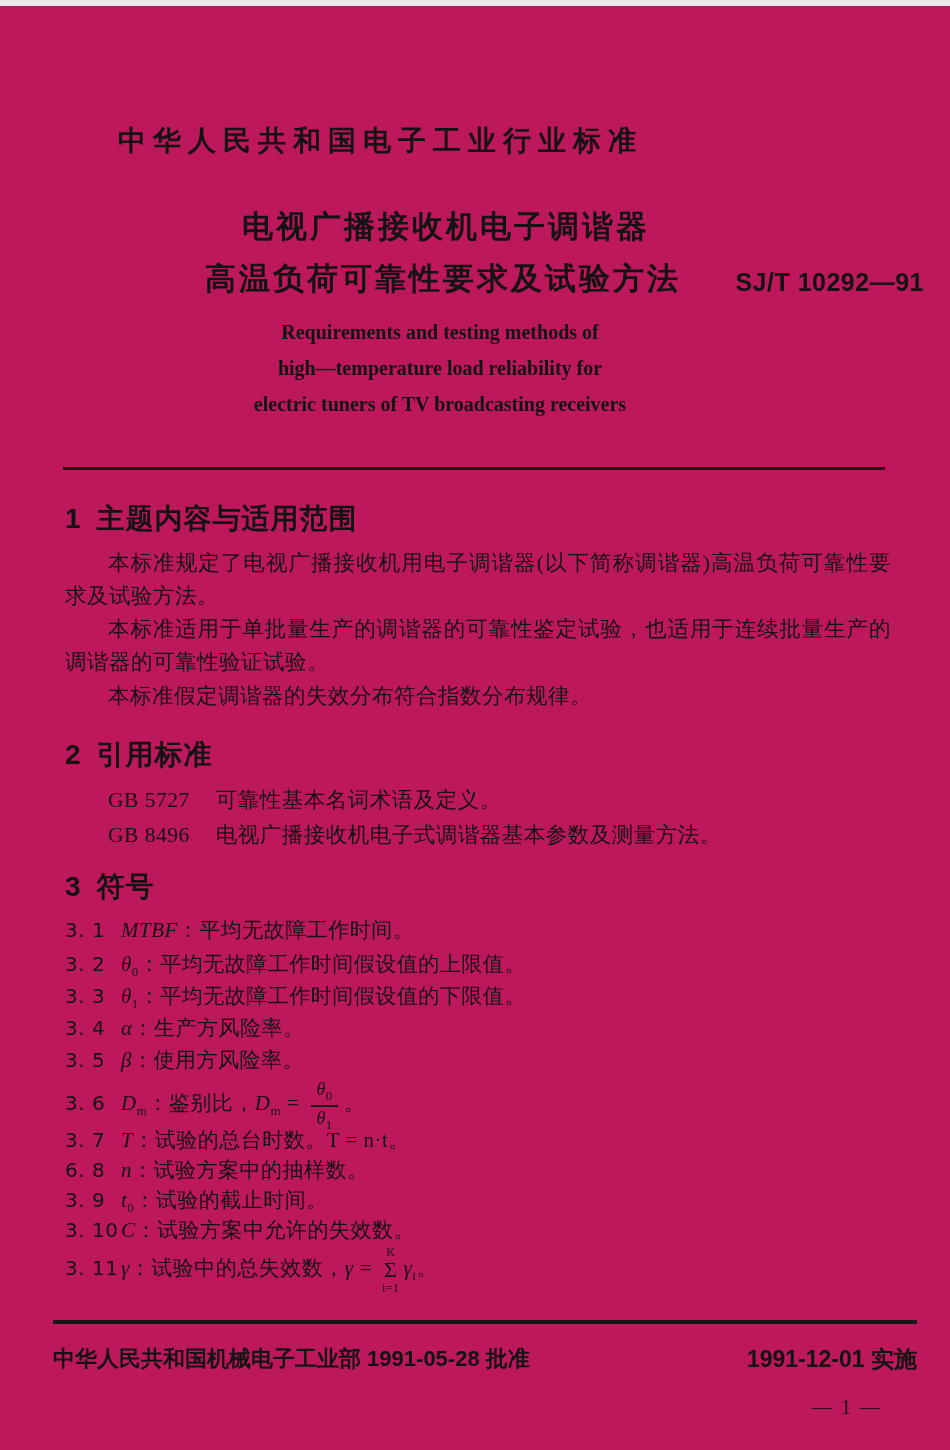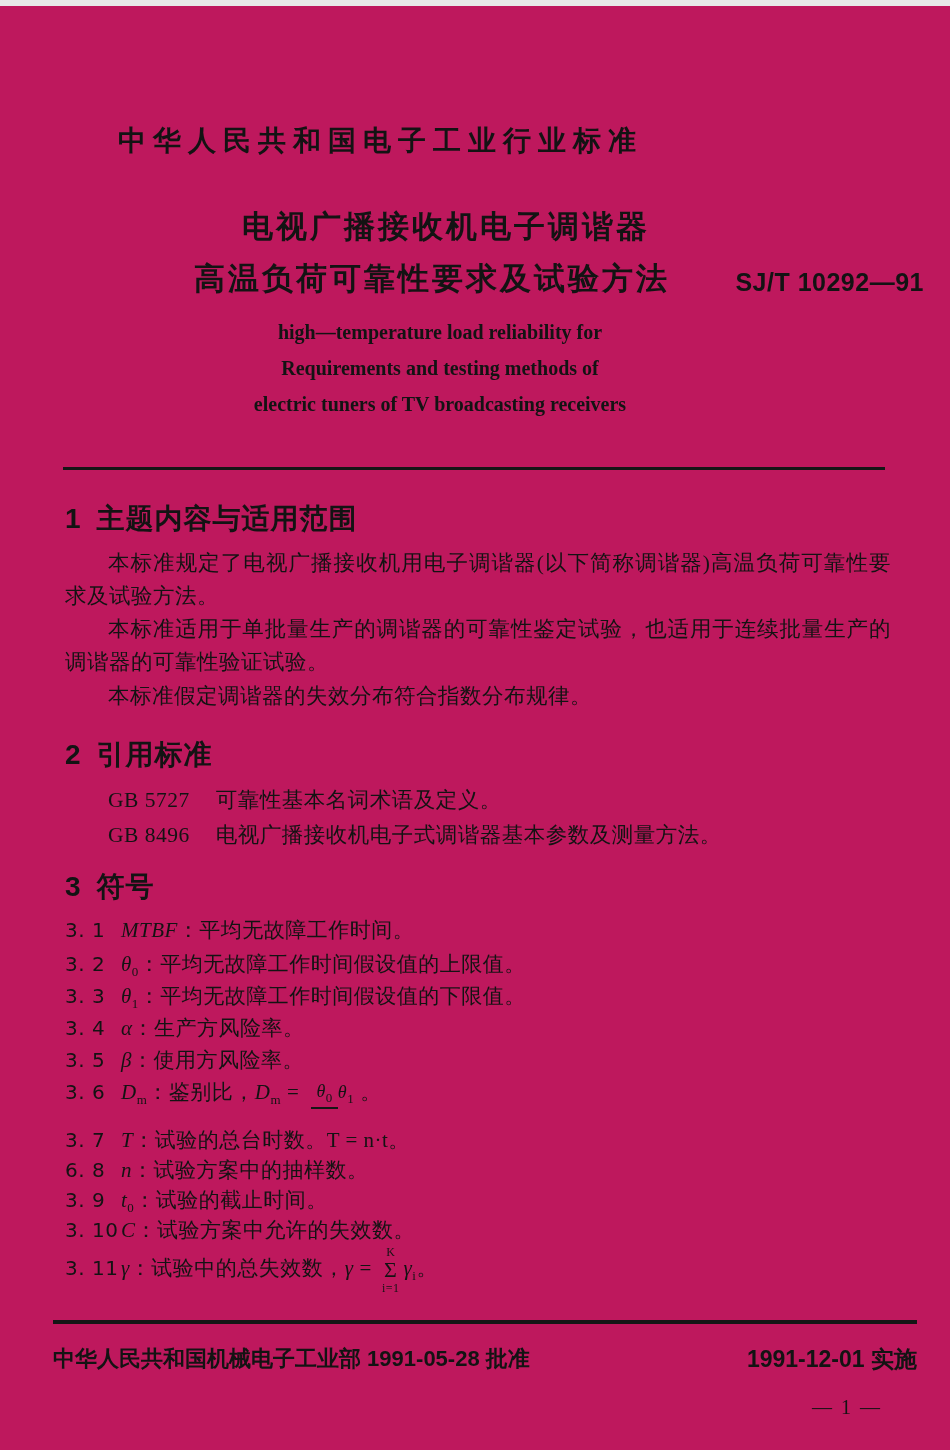--- a/index.html
+++ b/index.html
@@ -18,21 +18,21 @@
     font-weight:bold; font-size:28px; letter-spacing:7px;
     white-space:nowrap;
   }
   .title-cn {
     position:absolute;
     font-family:"Liberation Sans", sans-serif;
     font-weight:bold; font-size:31px; letter-spacing:3px;
     white-space:nowrap;
   }
   .title-cn.l1 { top:200px; left:242px; }
-  .title-cn.l2 { top:252px; left:194px;font-family:Liberation Mono, monospace; }
+  .title-cn.l2 { top:252px; left:205px;font-family:Liberation Mono, monospace; }
   .std-no {
     position:absolute; top:262px; right:26px;
     font-family:"Liberation Sans", sans-serif;
     font-weight:bold; font-size:25px; letter-spacing:0.5px;
     white-space:nowrap;
   }
   .en-title {
     position:absolute; top:308px; left:65px; width:750px;
     text-align:center;
     font-family:"Liberation Serif", serif;
@@ -63,21 +63,21 @@
     position:absolute; left:65px; width:840px;
     font-size:21px; white-space:nowrap; letter-spacing:0.5px;
   }
   .sym-no {
     display:inline-block; min-width:56px;
     font-family:"DejaVu Sans", sans-serif; font-size:20px;
   }
   .sym-row i { font-family:"Liberation Serif", serif; font-style:italic; }
   .sym-row sub { font-size:13px; }
   .frac {
-    display:inline-flex; align-items:center;
+    display:inline-flex; flex-direction:column; align-items:center;
     vertical-align:middle; font-size:18px; line-height:1.25;
     margin:0 6px;
   }
   .frac .num { border-bottom:2px solid #161616; padding:0 5px 1px; }
   .frac .den { padding-top:0; }
   .bigsum {
     display:inline-flex; flex-direction:column; align-items:center;
     vertical-align:middle; line-height:1; font-size:12px;
     margin:0 4px;
   }
@@ -103,22 +103,22 @@
 
 <div class="page">
 
   <div class="org-line">中华人民共和国电子工业行业标准</div>
 
   <div class="title-cn l1">电视广播接收机电子调谐器</div>
   <div class="title-cn l2">高温负荷可靠性要求及试验方法</div>
   <div class="std-no">SJ/T 10292—91</div>
 
   <div class="en-title">
+    <div>Requirements and testing methods of</div>
     <div>high—temperature load reliability for</div>
-    <div>Requirements and testing methods of</div>
     <div>electric tuners of TV broadcasting receivers</div>
   </div>
 
   <div class="rule rule-top"></div>
 
   <div class="sec-head" style="top:494px">
     <span class="sec-no">1</span><span>主题内容与适用范围</span>
   </div>
   <div class="para" style="top:541px">本标准规定了电视广播接收机用电子调谐器(以下简称调谐器)高温负荷可靠性要求及试验方法。</div>
   <div class="para" style="top:607px">本标准适用于单批量生产的调谐器的可靠性鉴定试验，也适用于连续批量生产的调谐器的可靠性验证试验。</div>

